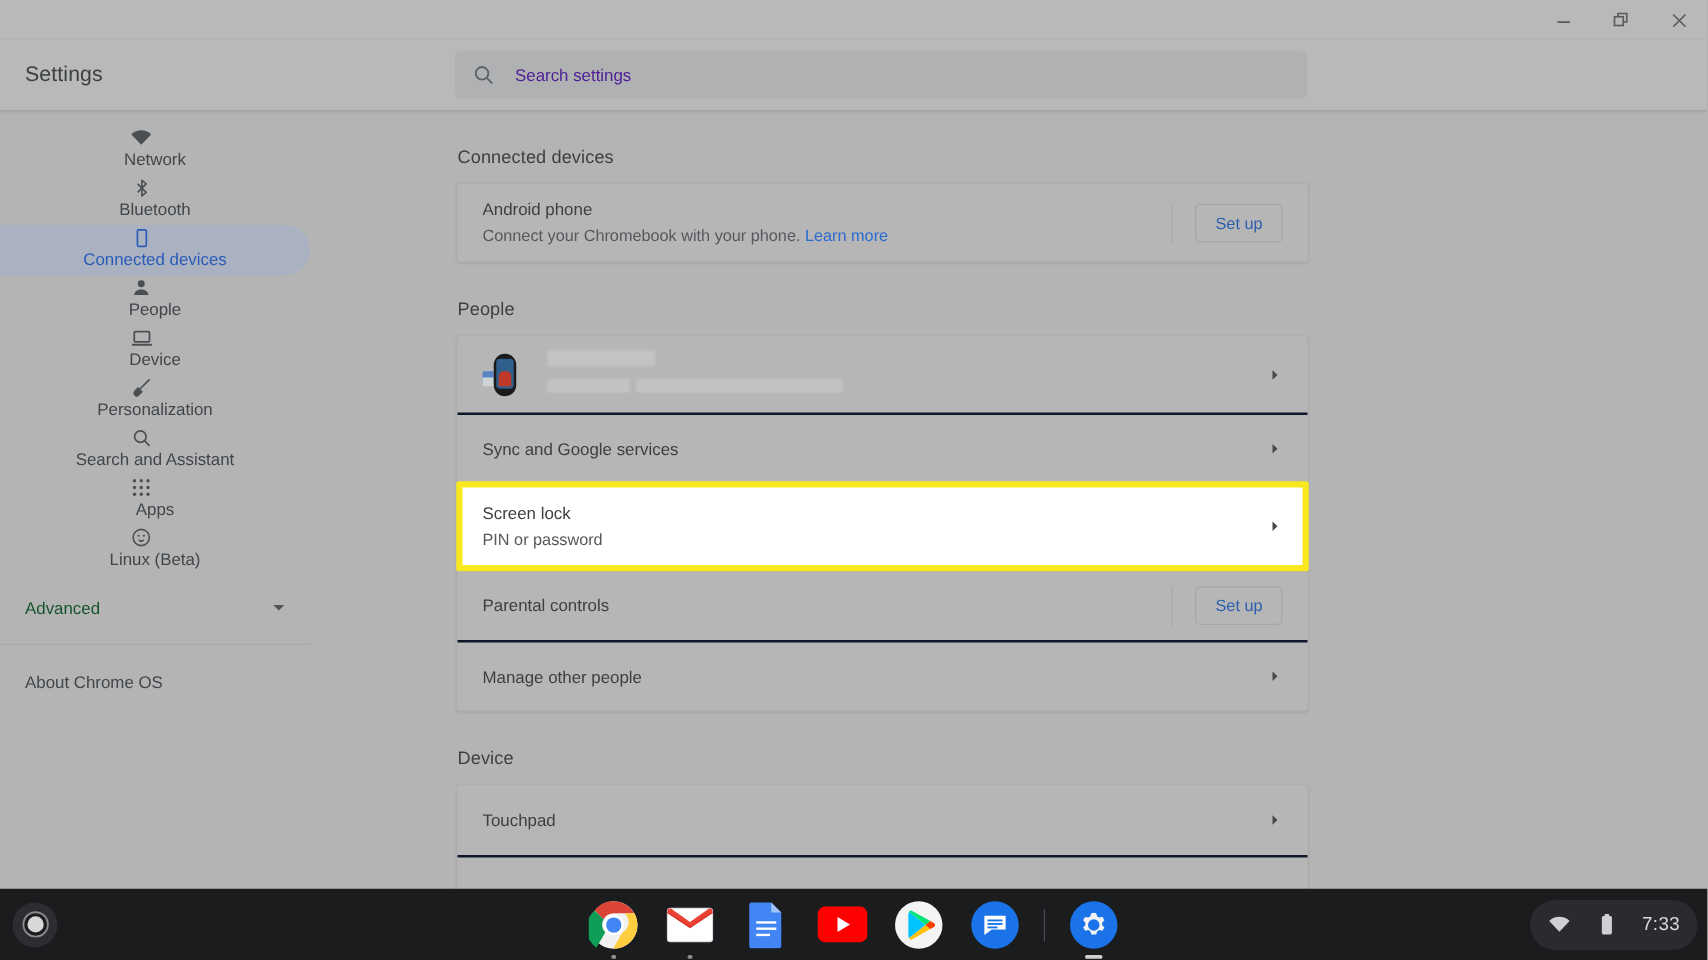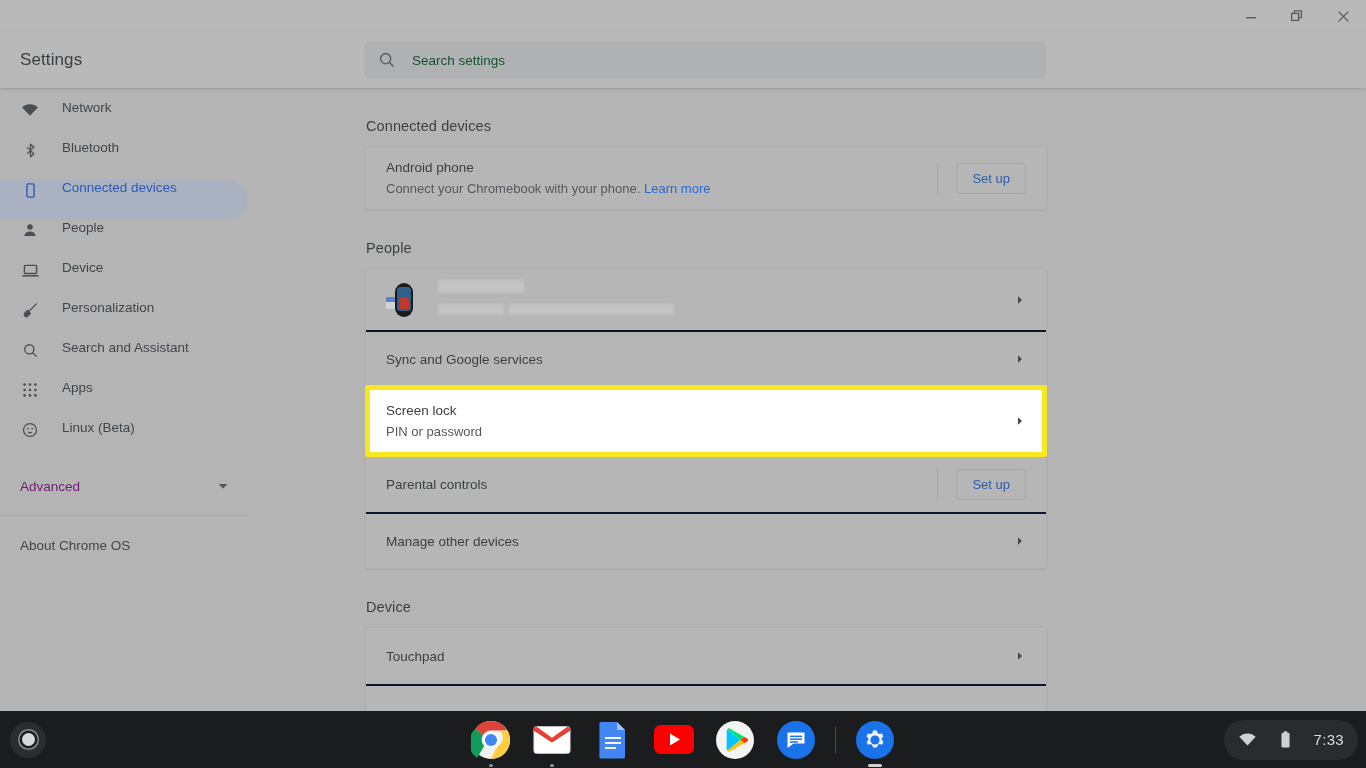--- a/index.html
+++ b/index.html
@@ -81,42 +81,42 @@
     border-radius: 5px;
     display: flex;
     align-items: center;
     padding-left: 14px;
   }
   .search-icon { width: 18px; height: 18px; color: #5f6368; flex: 0 0 auto; }
   .search-icon svg { display:block; }
   .search-placeholder {
     margin-left: 16px;
     font-size: 13.5px;
-    color: #14532d;
+    color: #4c1d95;
   }
 
   
   .sidebar {
     position: absolute;
     left: 0; top: 88px;
     width: 360px;
     height: 623px;
     background: #b4b4b4;
     padding-top: 12px;
   }
   .nav-item {
     position: relative;
     display: flex;
-    align-items: flex-start;
+    align-items: center;
     height: 40px;
     margin: 0 112px 0 0;
     border-radius: 0 20px 20px 0;
-    padding-left: 20px;
     color: #41464b;
     font-size: 13.5px;
+    flex-direction: column;
   }
   .nav-item .nav-icon {
     width: 20px; height: 20px;
     display: flex; align-items: center; justify-content: center;
     margin-right: 22px;
     color: #4a4f54;
     flex: 0 0 auto;
   }
   .nav-item .nav-icon svg { display: block; }
   .nav-item.selected {
@@ -125,21 +125,21 @@
   }
   .nav-item.selected .nav-icon { color: #2a5bb8; }
 
   .nav-advanced {
     display: flex;
     align-items: center;
     height: 40px;
     margin-top: 6px;
     padding-left: 20px;
     padding-right: 130px;
-    color: #701a75;
+    color: #14532d;
     font-size: 13.5px;
     justify-content: space-between;
   }
   .nav-advanced .caret { color: #50555a; display:flex; }
   .nav-sep {
     height: 1px;
     background: #a8a8a8;
     margin: 9px 112px 9px 0;
   }
   .nav-about {
@@ -580,21 +580,21 @@
             <div class="row-title">Parental controls</div>
           </div>
           <div class="action-wrap">
             <div class="vdiv"></div>
             <button class="btn-outline">Set up</button>
           </div>
         </div>
 
         <div class="row">
           <div class="row-texts">
-            <div class="row-title">Manage other devices</div>
+            <div class="row-title">Manage other people</div>
           </div>
           <div class="chevron">
             <svg width="12" height="12" viewBox="0 0 12 12" fill="currentColor">
                 <path d="M4 2.2 8 6l-4 3.8z"></path>
               </svg>
           </div>
         </div>
       </div>
 
       <div class="section-title">Device</div>

